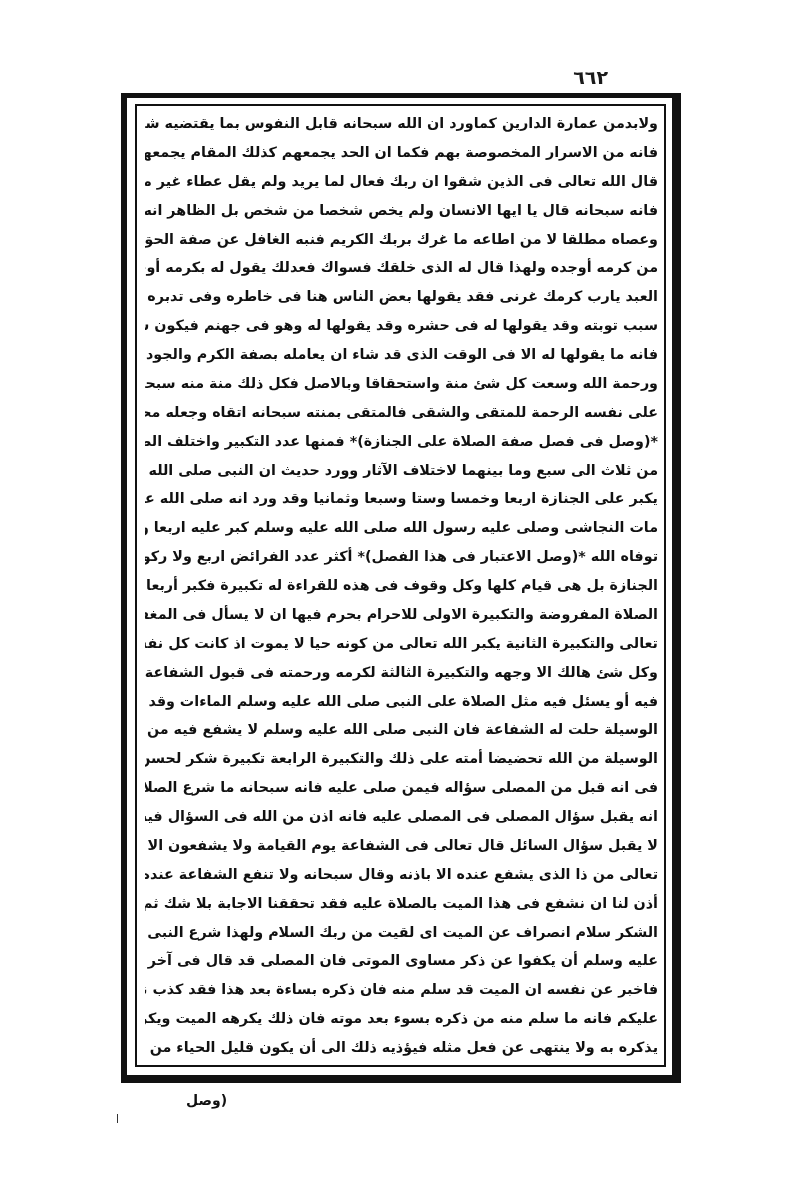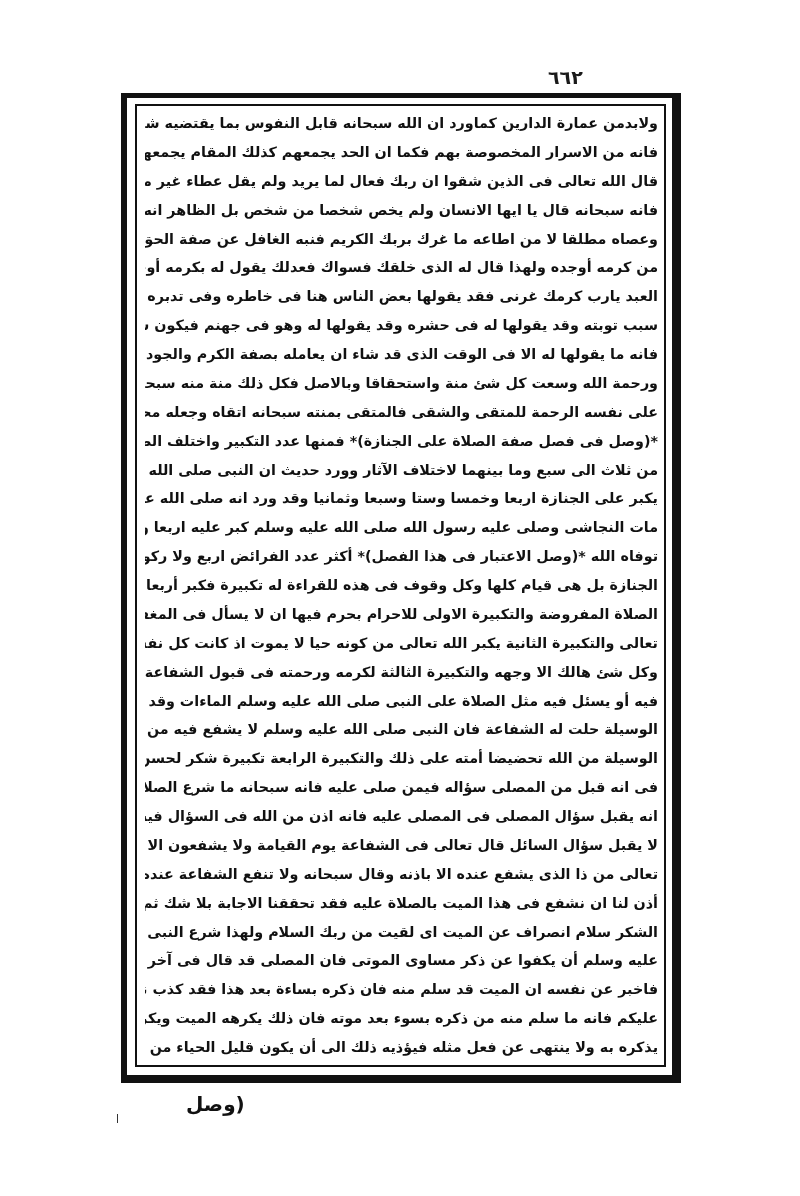--- a/index.html
+++ b/index.html
@@ -13,21 +13,21 @@
       position: relative;
       overflow: hidden;
       font-family: "DejaVu Sans", sans-serif;
       color: #111111;
     }
     .page-number {
       position: absolute;
       top: 66px;
       left: 548px;
       width: 60px;
-      text-align: left;
+      text-align: right;
       font-size: 19px;
       font-weight: bold;
       letter-spacing: 1px;
       color: #1a1a1a;
     }
     .frame-outer {
       position: absolute;
       left: 121px;
       top: 93px;
       width: 560px;
@@ -65,21 +65,21 @@
       height: 31.35px;
     }
     .line.last {
       text-align-last: right;
     }
     .catchword {
       position: absolute;
       top: 1092px;
       left: 186px;
       direction: rtl;
-      font-size: 20px;
+      font-size: 14px;
       font-weight: bold;
       color: #111;
     }
     .margin-mark {
       position: absolute;
       top: 1114px;
       left: 117px;
       width: 1px;
       height: 9px;
       background: #333;

